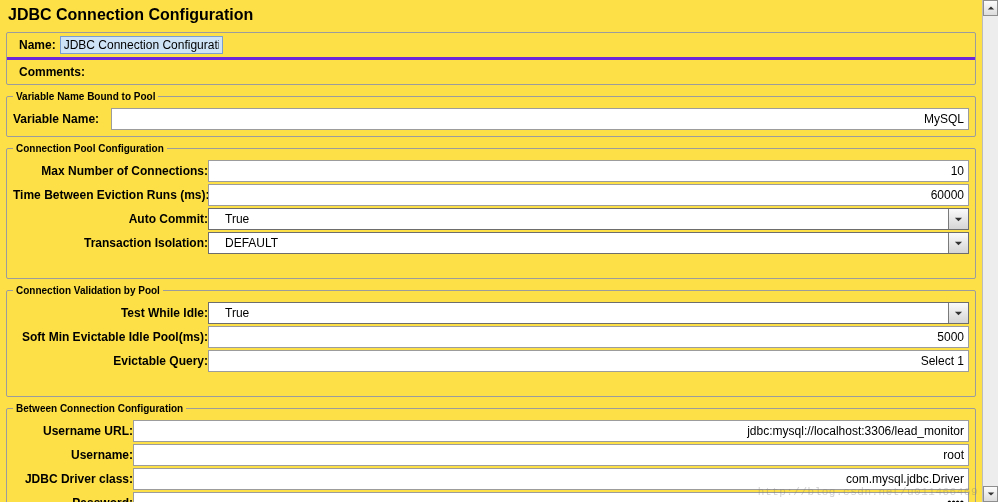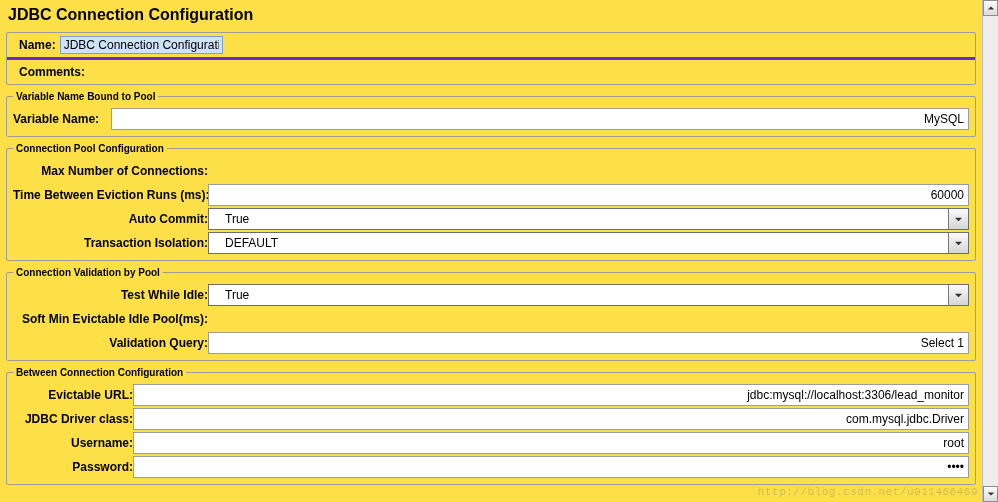--- a/index.html
+++ b/index.html
@@ -92,21 +92,21 @@
   fieldset.group > legend {
     font-weight: bold;
     padding: 0 3px;
     font-size: 10px;
   }
   .row {
     display: flex;
     align-items: stretch;
     margin-bottom: 2px;
   }
-  .row:last-child { margin-bottom: 0; }
+  .row:last-child { margin-bottom: 18px; }
   .row .lbl {
     width: 195px;
     text-align: right;
     padding: 4px 0 4px 0;
     font-weight: bold;
     white-space: nowrap;
   }
   .row .fld {
     flex: 1;
     min-width: 0;
@@ -193,20 +193,21 @@
           <input class="txt" type="text" value="MySQL" style="">
         </div>
       </div>
     </fieldset>
 
     <fieldset class="group">
       <legend>Connection Pool Configuration</legend>
 
       <div class="row">
         <div class="lbl">Max Number of Connections:</div>
+        <div class="fld"><input class="txt" type="text" value="10" style=""></div>
       </div>
       <div class="row">
         <div class="lbl">Time Between Eviction Runs (ms):</div>
         <div class="fld"><input class="txt" type="text" value="60000" style=""></div>
       </div>
       <div class="row">
         <div class="lbl">Auto Commit:</div>
         <div class="fld">
           <div class="combo">
             <input class="combo-val" type="text" readonly="" value="True" style="">
@@ -244,41 +245,42 @@
             <div class="combo-btn">
               <svg viewBox="0 0 10 10">
                   <path d="M1 3 L5 7 L9 3 Z" fill="#333"></path>
                 </svg>
             </div>
           </div>
         </div>
       </div>
       <div class="row">
         <div class="lbl">Soft Min Evictable Idle Pool(ms):</div>
-      </div>
-      <div class="row">
-        <div class="lbl">Validation Query:</div>
+        <div class="fld"><input class="txt" type="text" value="5000" style=""></div>
+      </div>
+      <div class="row">
+        <div class="lbl">Evictable Query:</div>
         <div class="fld"><input class="txt" type="text" value="Select 1" style=""></div>
       </div>
     </fieldset>
 
     <fieldset class="group">
       <legend>Between Connection Configuration</legend>
 
       <div class="row">
-        <div class="lbl" style="width:120px;">Evictable URL:</div>
+        <div class="lbl" style="width:120px;">Username URL:</div>
         <div class="fld"><input class="txt" type="text" value="jdbc:mysql://localhost:3306/lead_monitor" style=""></div>
+      </div>
+      <div class="row">
+        <div class="lbl" style="width:120px;">Username:</div>
+        <div class="fld"><input class="txt" type="text" value="root" style=""></div>
       </div>
       <div class="row">
         <div class="lbl" style="width:120px;">JDBC Driver class:</div>
         <div class="fld"><input class="txt" type="text" value="com.mysql.jdbc.Driver" style=""></div>
-      </div>
-      <div class="row">
-        <div class="lbl" style="width:120px;">Username:</div>
-        <div class="fld"><input class="txt" type="text" value="root" style=""></div>
       </div>
       <div class="row">
         <div class="lbl" style="width:120px;">Password:</div>
         <div class="fld"><input class="txt" type="text" value="••••" style=""></div>
       </div>
     </fieldset>
 
   </div>
 
   <div class="scrollbar">

